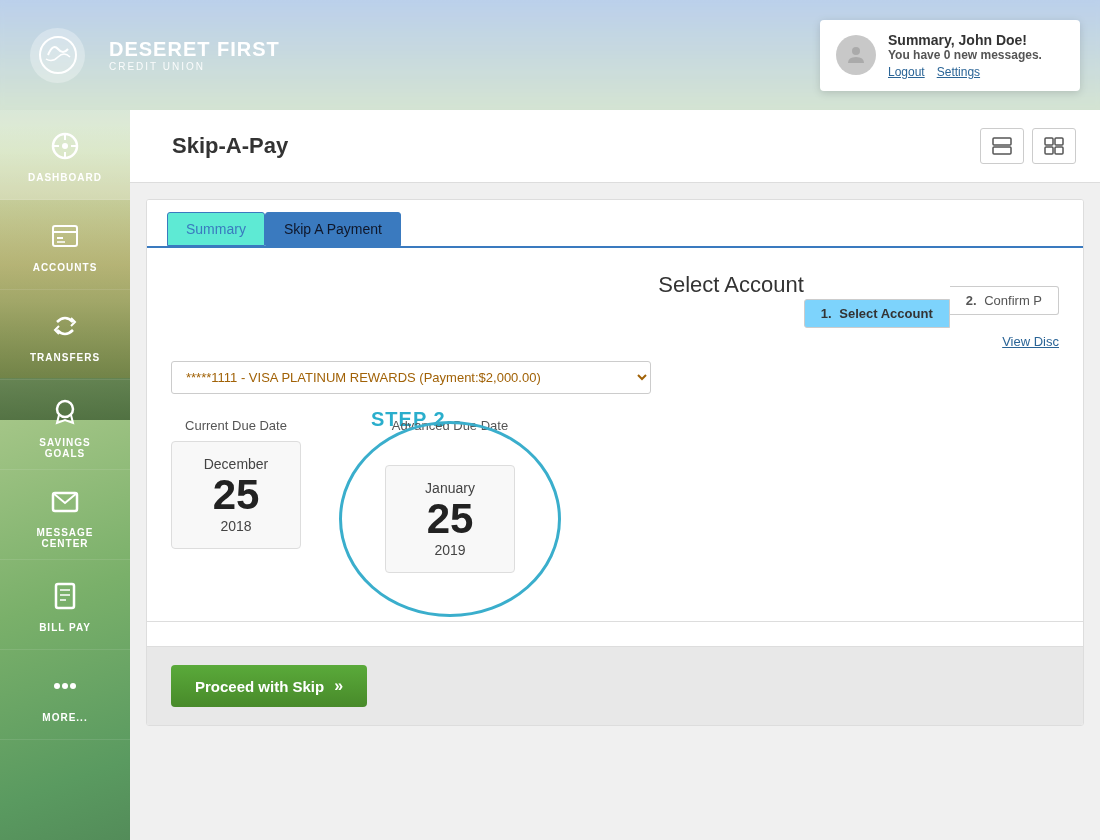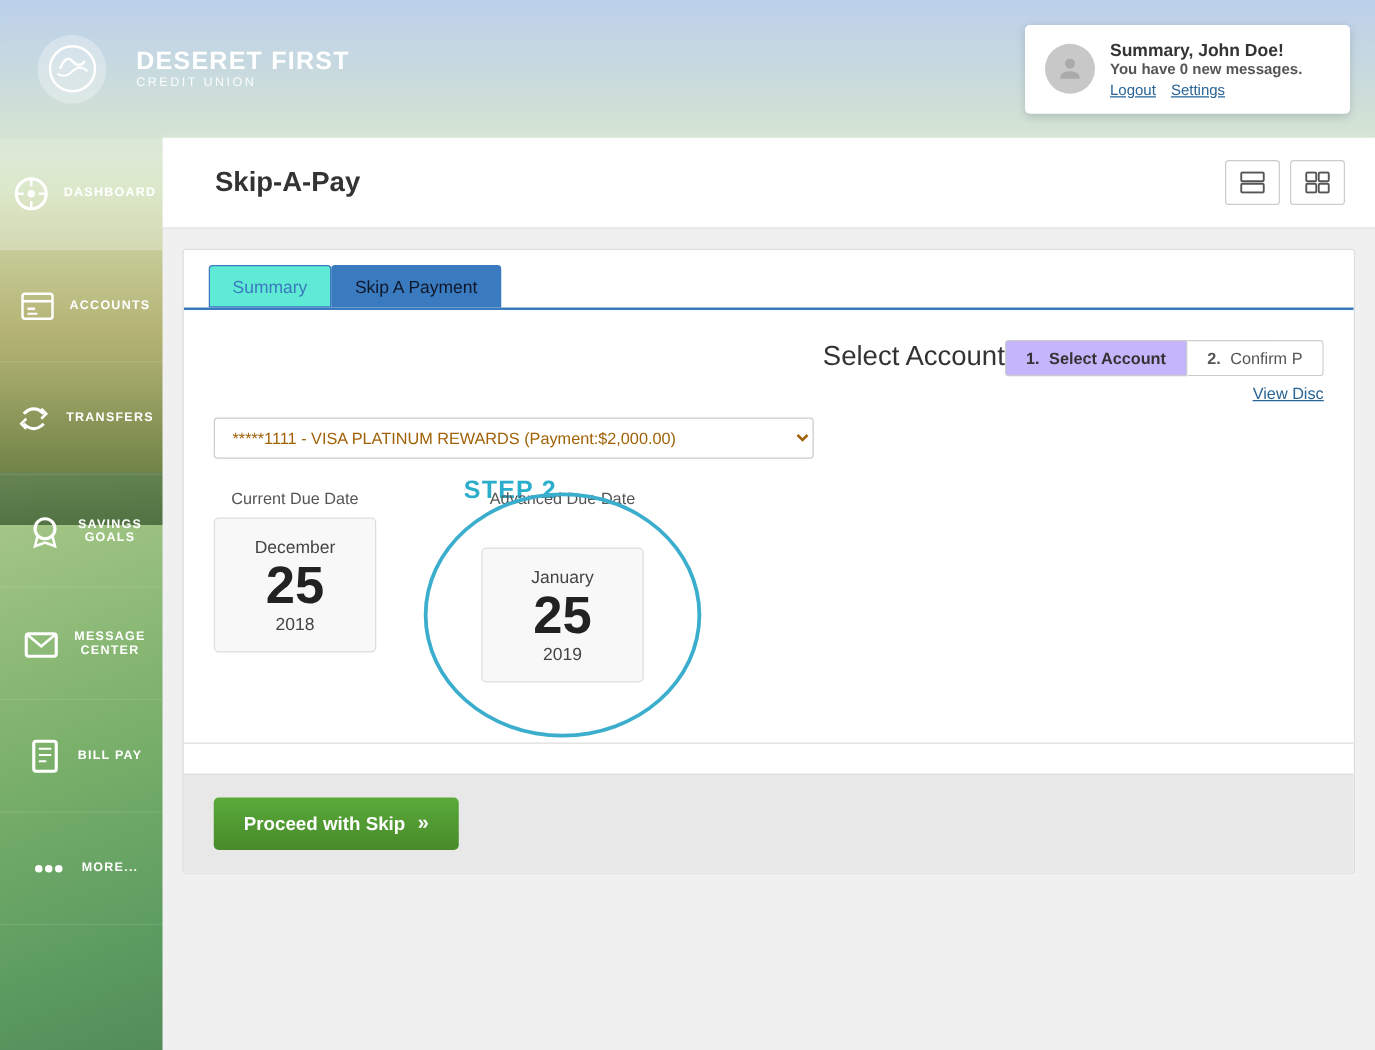--- a/index.html
+++ b/index.html
@@ -68,21 +68,21 @@
 
     
     .sidebar {
       position: absolute; top: 110px; left: 0; width: 130px;
       bottom: 0; background: rgba(255,255,255,0.0);
       z-index: 10;
       display: flex; flex-direction: column;
     }
     .sidebar-item {
       width: 130px; height: 90px;
-      display: flex; flex-direction: row; align-items: center; justify-content: center;
+      display: flex; flex-direction: column; align-items: center; justify-content: center;
       gap: 6px; cursor: pointer;
       border-bottom: 1px solid rgba(255,255,255,0.1);
       transition: background 0.2s;
     }
     .sidebar-item.active { background: rgba(255,255,255,0.25); }
     .sidebar-item .icon {
       width: 40px; height: 40px;
       display: flex; align-items: center; justify-content: center;
       font-size: 22px; color: white;
     }
@@ -162,21 +162,21 @@
       margin-bottom: 12px;
     }
     .section-title { font-size: 22px; font-weight: normal; color: #333; }
     .step-indicators { display: flex; gap: 0; align-items: center; }
     .step-indicator {
       padding: 6px 16px;
       border: 1px solid #ccc;
       font-size: 13px; color: #555;
       background: white;
     }
-    .step-indicator.active { background: #c4b5fd; font-weight: bold; color: #333; }
+    .step-indicator.active { background: #7dd3fc; font-weight: bold; color: #333; margin-top: 27px; }
     .step-indicator:first-child { border-radius: 3px 0 0 3px; }
     .step-indicator:last-child { border-radius: 0 3px 3px 0; border-left: none; }
     .step-num { font-weight: bold; margin-right: 4px; }
 
     .view-disc { color: #2a6496; font-size: 13px; text-decoration: underline; cursor: pointer; }
 
     .help-text { font-size: 13px; color: #555; margin-bottom: 14px; }
 
     
     .account-select {

